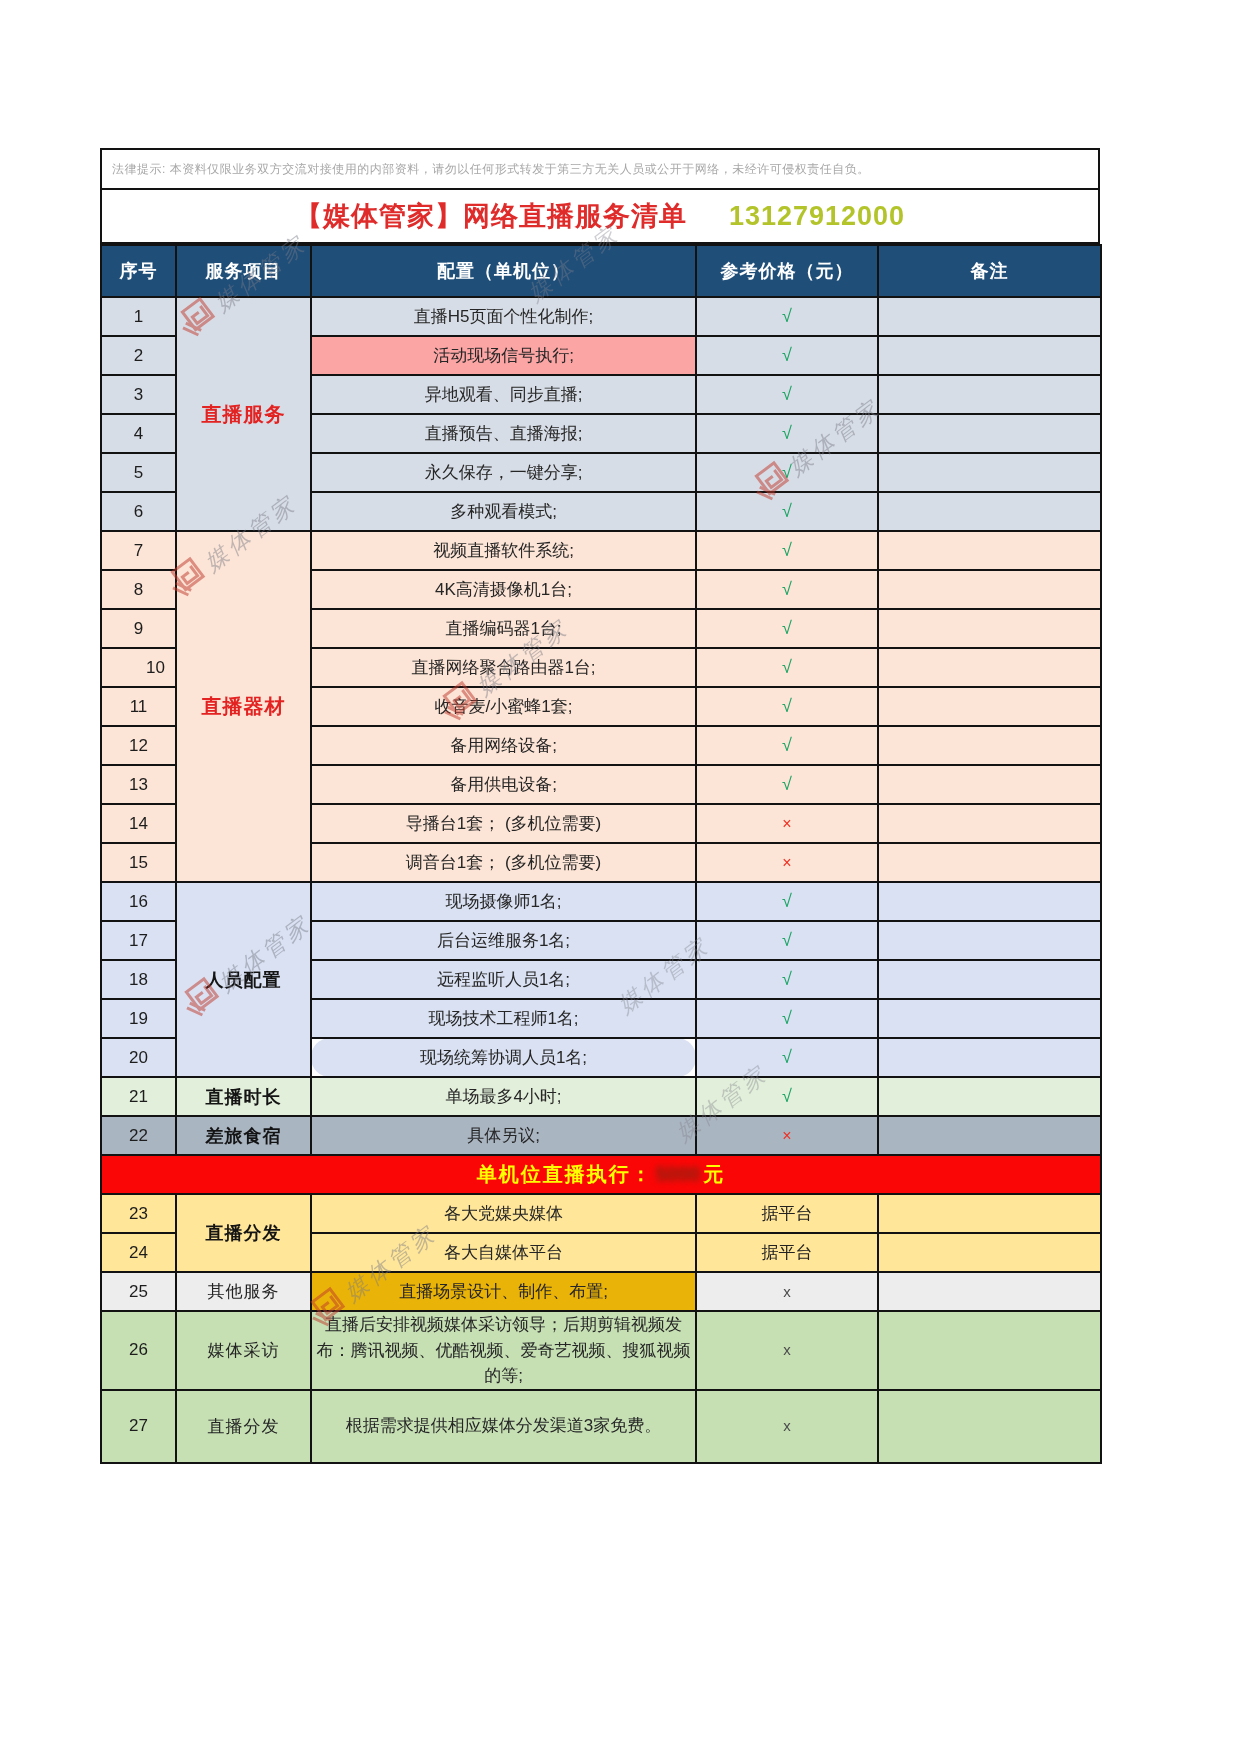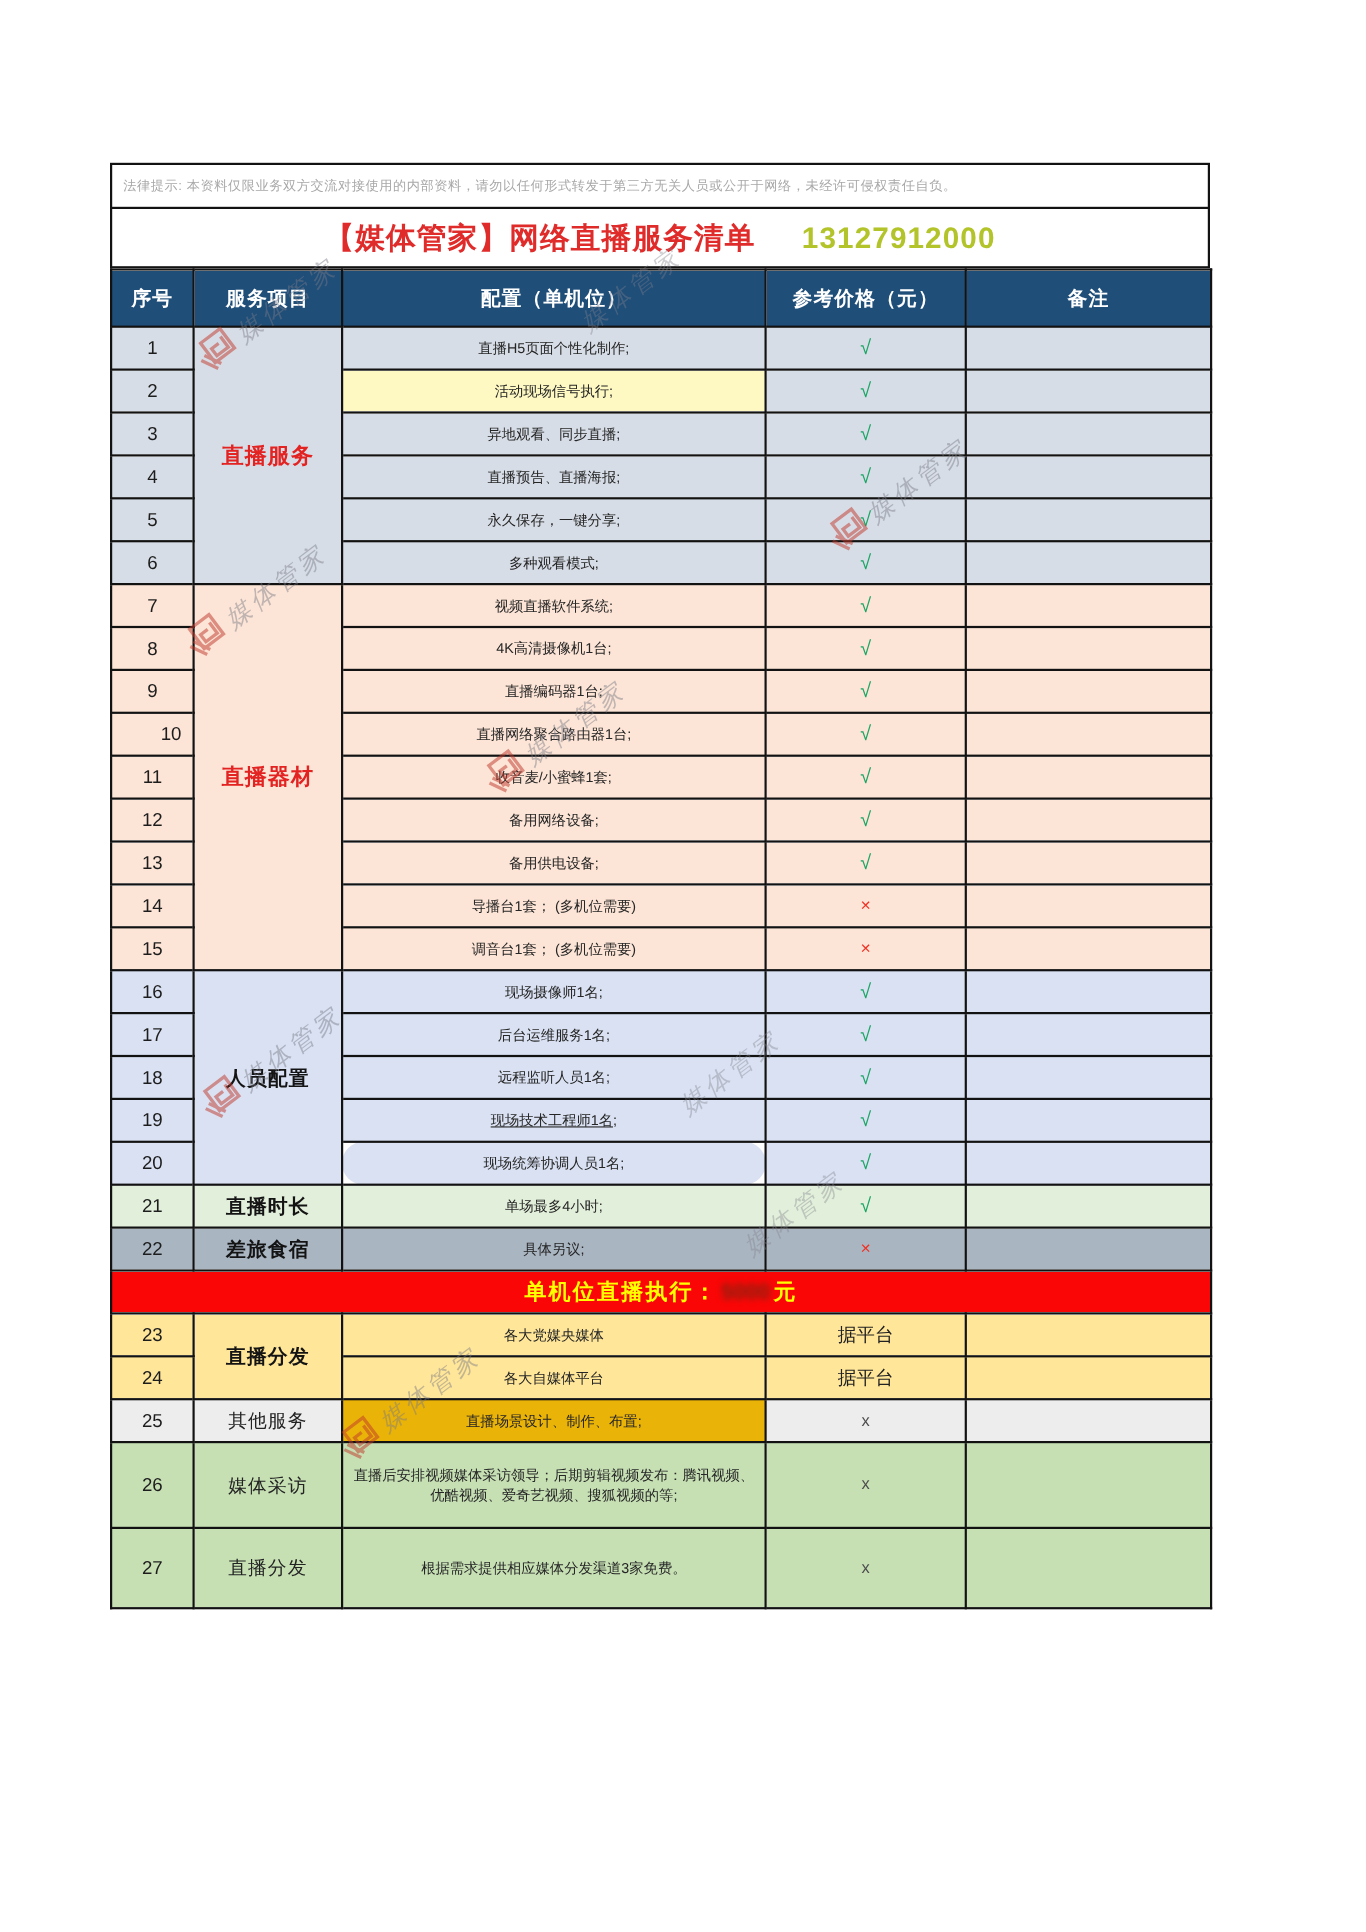--- a/index.html
+++ b/index.html
@@ -20,21 +20,21 @@
   .doc-title{color:#e02b2b;font-weight:bold;font-size:27px;letter-spacing:1px;}
   .phone{color:#b3c42a;font-size:27px;font-weight:600;margin-left:30px;letter-spacing:1px;}
   table.svc{border-collapse:collapse;table-layout:fixed;width:1000px;background:#fff;}
   table.svc th, table.svc td{
     border:2px solid #121212;vertical-align:middle;text-align:center;
     padding:0 4px;box-sizing:border-box;overflow:hidden;
   }
   table.svc thead tr{height:52px;padding-left:20px;}
   table.svc th{background:#1f4e79;color:#ffffff;font-size:18px;font-weight:bold;letter-spacing:1px;}
   table.svc tbody tr{height:39px;}
-  td.config-cell{font-size:13px;color:#262626;line-height:1.5;padding:2px 10px;}
+  td.config-cell{font-size:17px;color:#262626;line-height:1.5;padding:2px 10px;}
   td.num-cell{font-size:17px;color:#1d1d1d;}
   td.grp-red{color:#e32222;font-weight:bold;font-size:20px;letter-spacing:1px;}
   td.grp-bold{color:#141414;font-weight:bold;font-size:18px;letter-spacing:1px;}
   td.grp-normal{color:#232323;font-size:17px;letter-spacing:1px;}
   .mark{display:inline-block;}
   .mark-check{font-size:18px;}
   .mark-cross_red{font-size:16px;}
   .mark-cross_dark{font-size:15px;}
   .mark-platform{font-size:17px;}
   tr.banner-row{height:48px;}
@@ -142,21 +142,21 @@
     <tbody id="svc-tbody">
         <tr>
           <td class="num-cell" style="background: rgb(215, 221, 230);">1</td>
           <td rowspan="6" class="grp-red" style="background: rgb(215, 221, 230);">直播服务</td>
           <td class="config-cell" style="background: rgb(215, 221, 230);">直播H5页面个性化制作;</td>
           <td style="background: rgb(215, 221, 230);"><span class="mark mark-check" style="color: rgb(27, 165, 101);">√</span></td>
           <td style="background: rgb(215, 221, 230);"></td>
         </tr>
         <tr>
           <td class="num-cell" style="background: rgb(215, 221, 230);">2</td>
-          <td class="config-cell" style="background: #fef9c3;">活动现场信号执行;</td>
+          <td class="config-cell" style="background: #fca5a5;">活动现场信号执行;</td>
           <td style="background: rgb(215, 221, 230);"><span class="mark mark-check" style="color: rgb(27, 165, 101);">√</span></td>
           <td style="background: rgb(215, 221, 230);"></td>
         </tr>
         <tr>
           <td class="num-cell" style="background: rgb(215, 221, 230);">3</td>
           <td class="config-cell" style="background: rgb(215, 221, 230);">异地观看、同步直播;</td>
           <td style="background: rgb(215, 221, 230);"><span class="mark mark-check" style="color: rgb(27, 165, 101);">√</span></td>
           <td style="background: rgb(215, 221, 230);"></td>
         </tr>
         <tr>
@@ -246,21 +246,21 @@
           <td style="background: rgb(217, 225, 242);"></td>
         </tr>
         <tr>
           <td class="num-cell" style="background: rgb(217, 225, 242);">18</td>
           <td class="config-cell" style="background: rgb(217, 225, 242); margin-left: 12px;">远程监听人员1名;</td>
           <td style="background: rgb(217, 225, 242);"><span class="mark mark-check" style="color: rgb(27, 165, 101);">√</span></td>
           <td style="background: rgb(217, 225, 242);"></td>
         </tr>
         <tr>
           <td class="num-cell" style="background: rgb(217, 225, 242);">19</td>
-          <td class="config-cell" style="background: rgb(217, 225, 242); text-decoration: underline;">现场技术工程师1名;</td>
+          <td class="config-cell" style="background: rgb(217, 225, 242);">现场技术工程师1名;</td>
           <td style="background: rgb(217, 225, 242);"><span class="mark mark-check" style="color: rgb(27, 165, 101);">√</span></td>
           <td style="background: rgb(217, 225, 242);"></td>
         </tr>
         <tr>
           <td class="num-cell" style="background: rgb(217, 225, 242);">20</td>
           <td class="config-cell" style="background: rgb(217, 225, 242); border-radius: 19px;">现场统筹协调人员1名;</td>
           <td style="background: rgb(217, 225, 242);"><span class="mark mark-check" style="color: rgb(27, 165, 101);">√</span></td>
           <td style="background: rgb(217, 225, 242);"></td>
         </tr>
         <tr>

